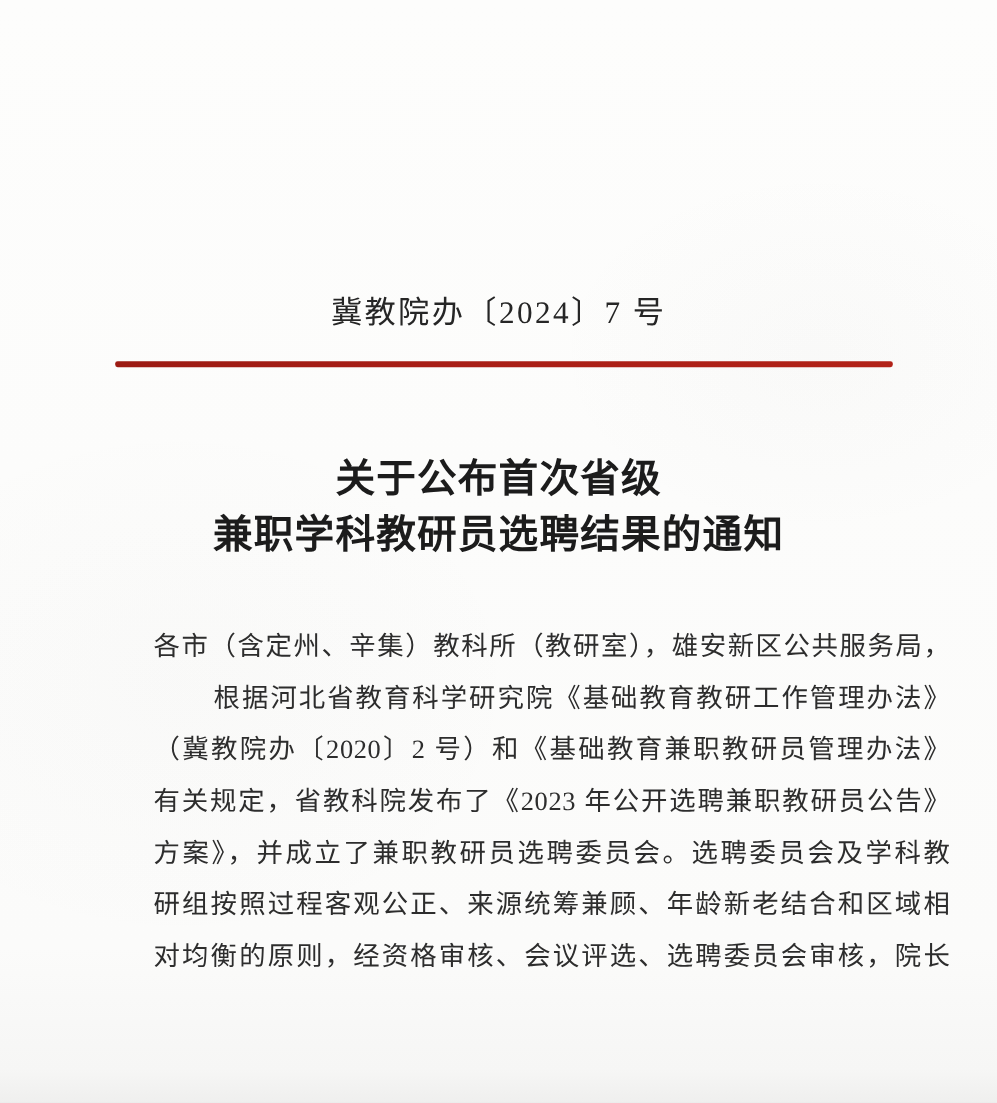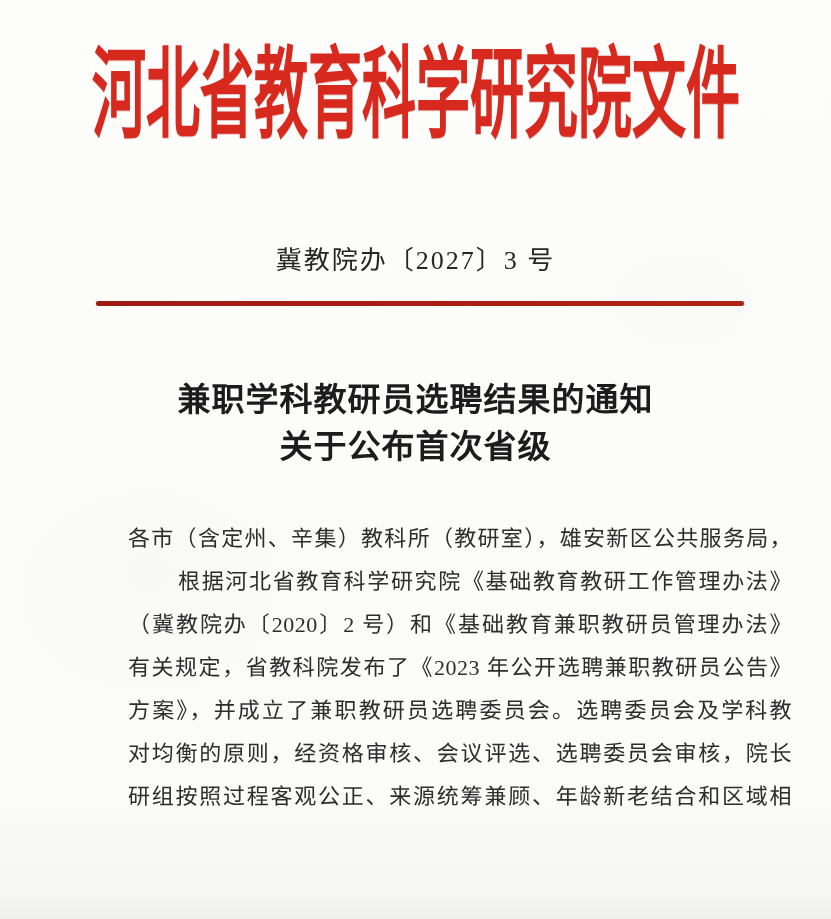--- a/index.html
+++ b/index.html
@@ -78,36 +78,33 @@
   }
   .bline.indent{
     padding-left:50px;
   }
 </style>
 </head>
 <body>
 
 <div class="page">
 
-  <div class="header">
-    <span class="header-title">河北省教育科学研究院文件</span>
-  </div>
 
-  <div class="doc-number">冀教院办〔2027〕3 号</div>
+  <div class="doc-number">冀教院办〔2024〕7 号</div>
 
   <div class="divider"></div>
 
   <div class="title">
+    <div class="title-line">关于公布首次省级</div>
     <div class="title-line">兼职学科教研员选聘结果的通知</div>
-    <div class="title-line">关于公布首次省级</div>
   </div>
 
   <div class="body-block">
     <div class="bline just">各市（含定州、辛集）教科所（教研室），雄安新区公共服务局，</div>
     <div class="bline just indent">根据河北省教育科学研究院《基础教育教研工作管理办法》</div>
     <div class="bline just">（冀教院办〔2020〕2 号）和《基础教育兼职教研员管理办法》</div>
     <div class="bline just">有关规定，省教科院发布了《2023 年公开选聘兼职教研员公告》</div>
     <div class="bline just">方案》，并成立了兼职教研员选聘委员会。选聘委员会及学科教</div>
+    <div class="bline just">研组按照过程客观公正、来源统筹兼顾、年龄新老结合和区域相</div>
     <div class="bline just">对均衡的原则，经资格审核、会议评选、选聘委员会审核，院长</div>
-    <div class="bline just">研组按照过程客观公正、来源统筹兼顾、年龄新老结合和区域相</div>
   </div>
 
 </div>
 
 </body></html>

